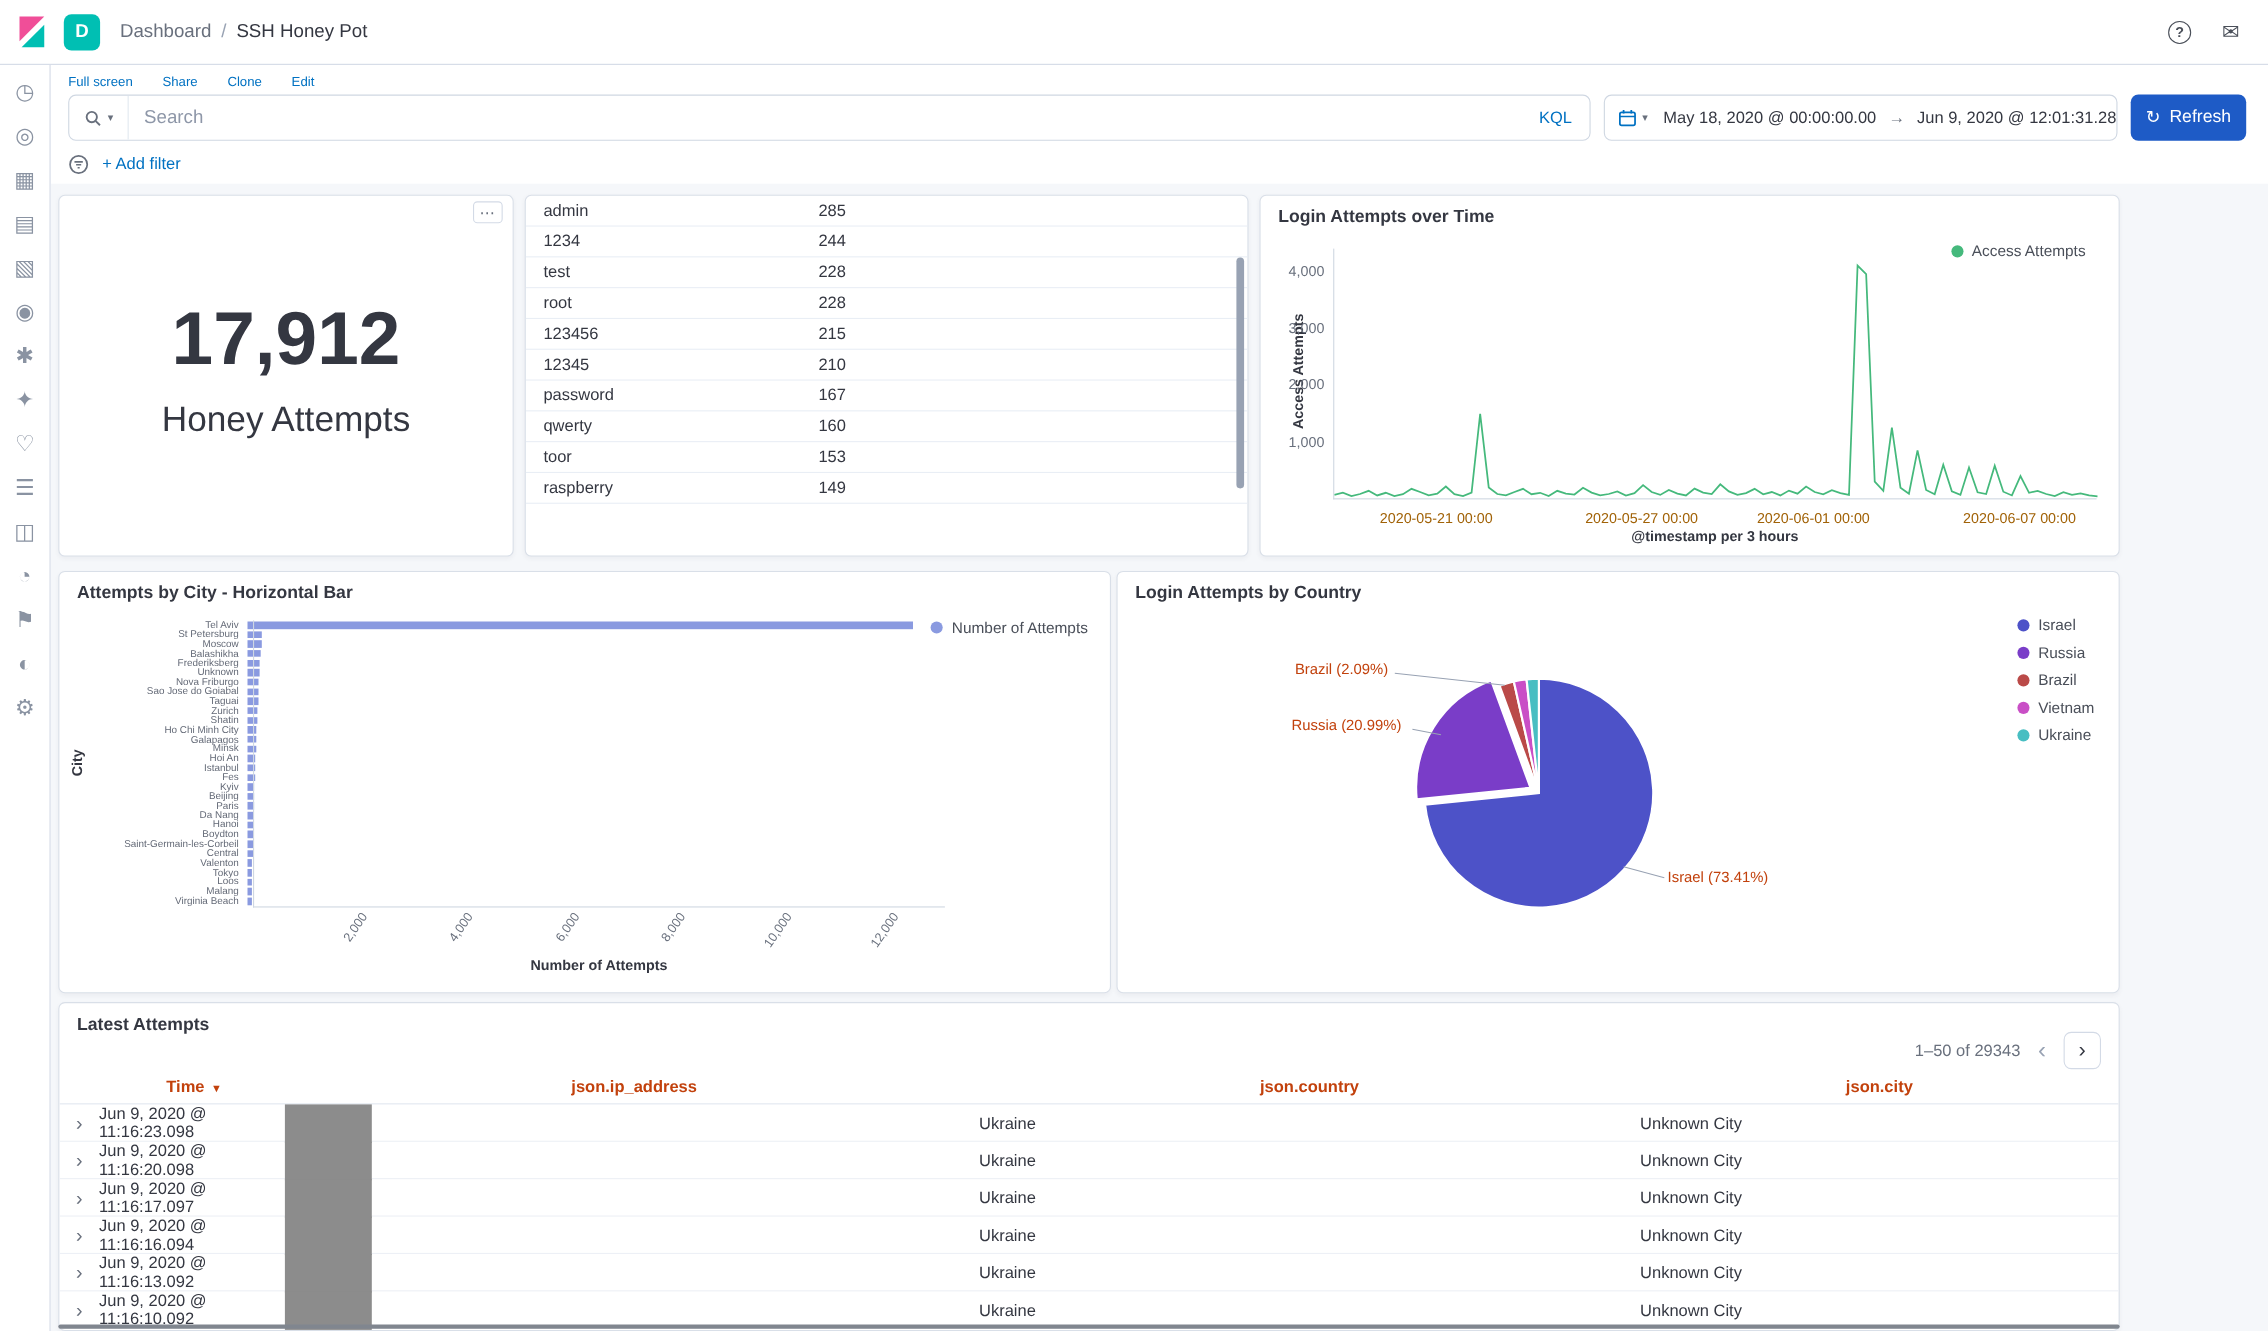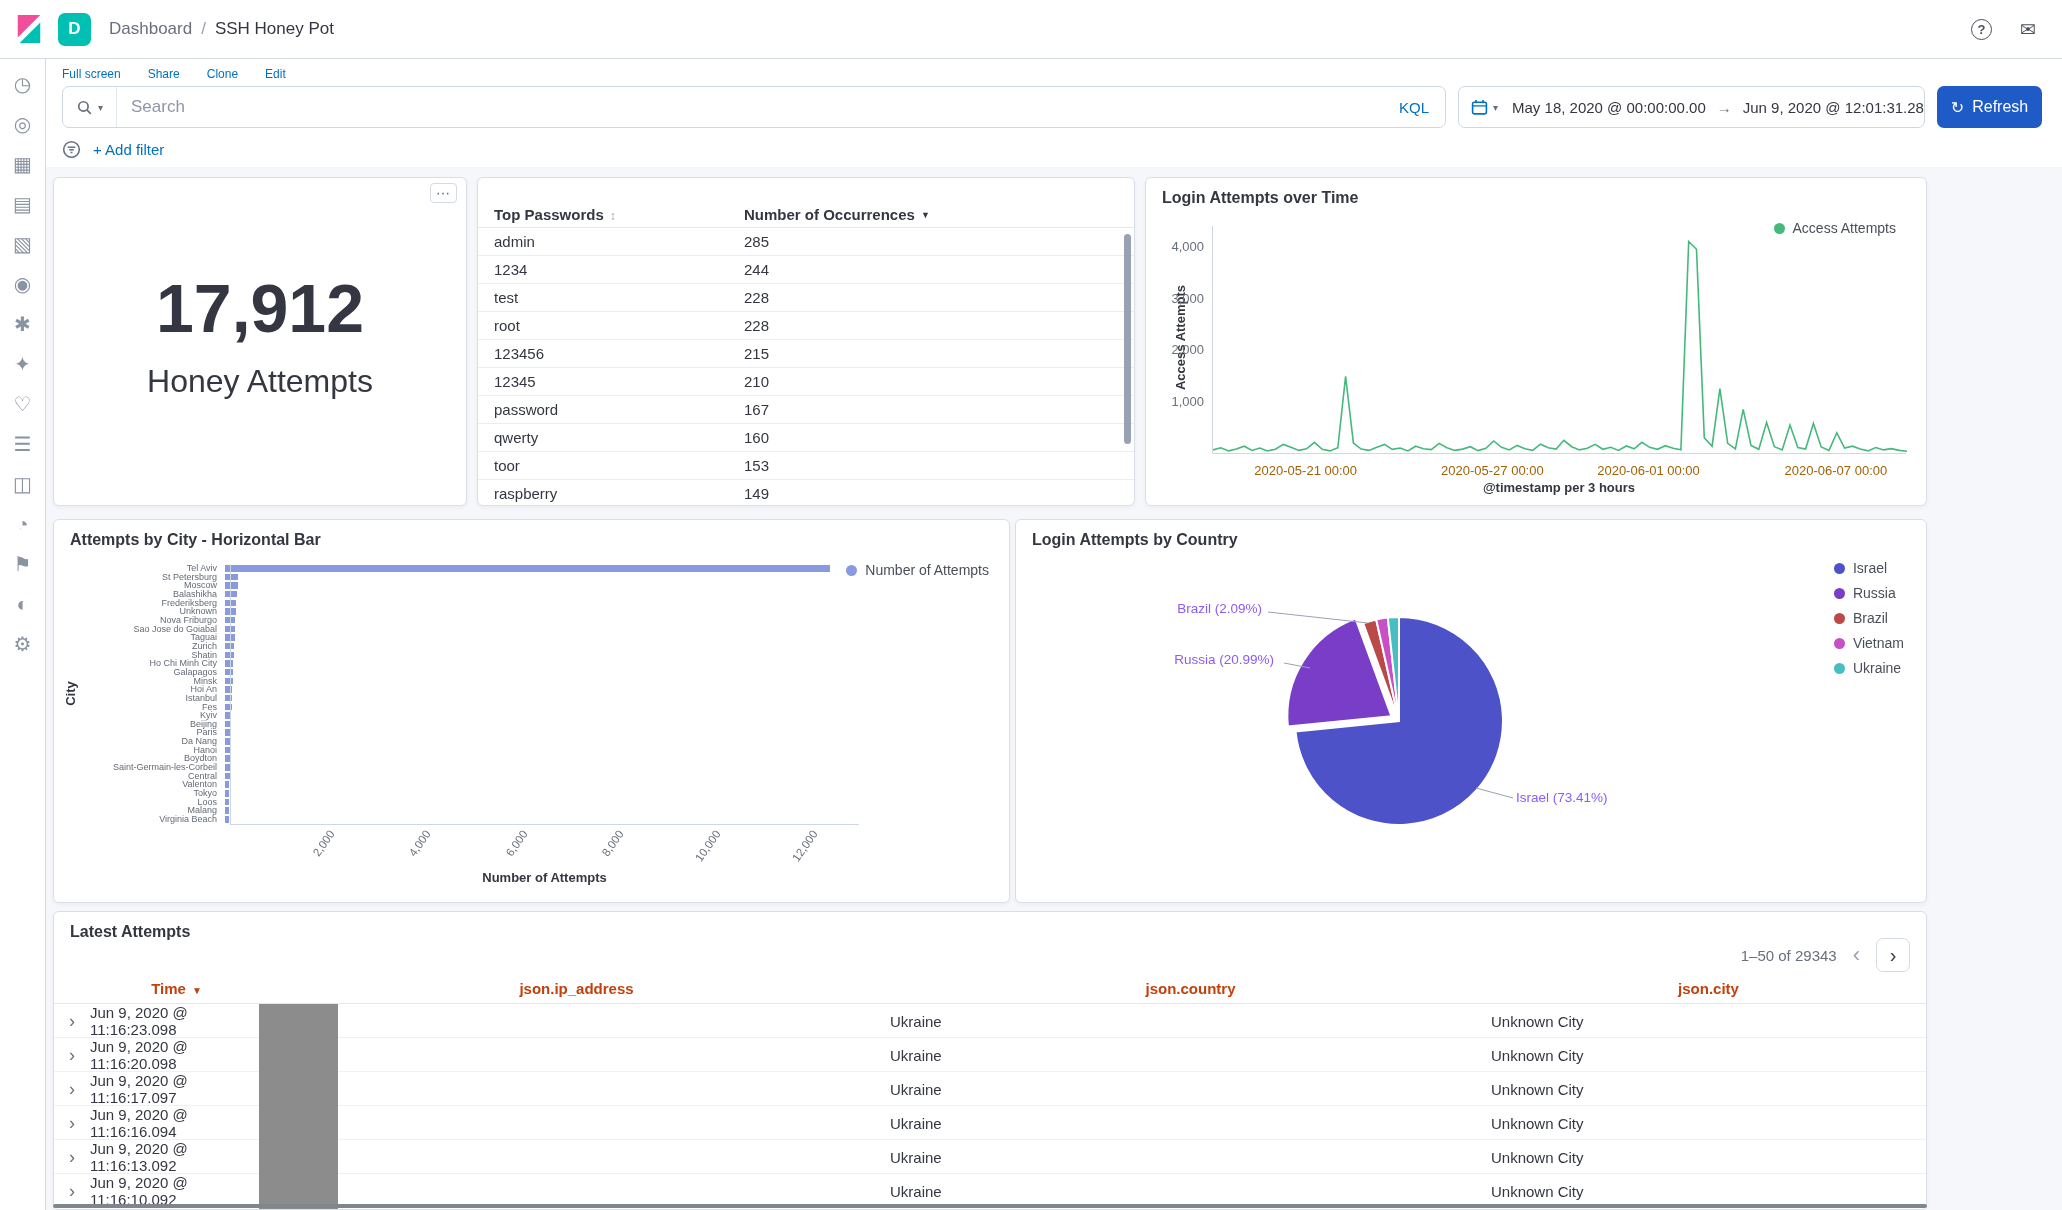--- a/index.html
+++ b/index.html
@@ -88,34 +88,34 @@
   .legend{position:absolute;display:flex;flex-direction:column;gap:8px}
   #time-legend{top:42px;right:30px}
   #bar-legend{top:42px;right:20px}
   #pie-legend{top:40px;right:22px;gap:9px}
   .legend-item{display:flex;align-items:center;gap:8px;cursor:pointer}
   .legend-dot{width:11px;height:11px;border-radius:50%;flex:none}
   .legend-label{font-size:14px;color:#4a4f59;white-space:nowrap}
 
   .bar-panel{left:7px;top:352px;width:957px;height:384px}
   #bar-rows{position:absolute;left:20px;top:44px;width:784px}
-  .bar-row{display:flex;height:8.66px;align-items:flex-start}
+  .bar-row{display:flex;height:8.66px;align-items:flex-end}
   .bar-label{width:150px;font-size:9px;line-height:9px;text-align:right;padding-right:7px;color:#646a77;white-space:nowrap;flex:none}
   .bar-track{flex:1;position:relative;height:100%}
   .bar{position:absolute;left:1px;top:1px;height:6.5px}
   .bar-yaxis{position:absolute;left:176px;top:44px;height:261px;border-left:1px solid #cfd7e2}
   .bar-xaxis{position:absolute;left:176px;top:304px;width:629px;border-top:1px solid #cfd7e2}
   .bar-xtick{position:absolute;top:308px;width:62px;text-align:right;font-size:11.5px;color:#69707d;
     transform:rotate(-55deg);transform-origin:100% 0}
   .bar-city{left:-64px;top:166px}
   .bar-x{left:176px;top:350px;width:629px}
 
   .pie-panel{left:969px;top:352px;width:912px;height:384px}
   .pie-svg{position:absolute;left:0;top:0;width:910px;height:382px}
-  .pie-callout{position:absolute;font-size:13.5px;color:#8b5cf6}
+  .pie-callout{position:absolute;font-size:13.5px;color:#c2410c}
   .callout-brazil{left:88px;top:81px;width:158px;text-align:right}
   .callout-russia{left:98px;top:132px;width:160px;text-align:right}
   .callout-israel{left:500px;top:270px}
 
   .latest-panel{left:7px;top:744px;width:1874px;height:299px}
   .pagination{position:absolute;top:26px;right:16px;display:flex;align-items:center;gap:16px}
   .pg-text{font-size:15px;color:#69707d}
   .pg-prev{background:none;border:none;font-size:22px;color:#98a2b3;cursor:pointer;line-height:1}
   .pg-next{width:34px;height:34px;border:1px solid #d3dae6;border-radius:7px;background:#fff;color:#343741;
     font-size:20px;cursor:pointer;line-height:1}
@@ -260,28 +260,20 @@
 
     <div class="dashboard">
 
       <section class="panel metric-panel">
         <button class="panel-opts">⋯</button>
         <div class="metric-value">17,912</div>
         <div class="metric-label">Honey Attempts</div>
       </section>
 
       <section class="panel pw-panel">
-        <div class="pw-header">
-          <button class="pw-h">
-            <span>Top Passwords</span><span class="sort-both">↕</span>
-          </button>
-          <button class="pw-h">
-            <span>Number of Occurrences</span><span class="sort-desc">▼</span>
-          </button>
-        </div>
         <div id="pw-body">
             <div class="pw-row">
               <div class="pw-c">admin</div>
               <div class="pw-c">285</div>
             </div>
             <div class="pw-row">
               <div class="pw-c">1234</div>
               <div class="pw-c">244</div>
             </div>
             <div class="pw-row">

